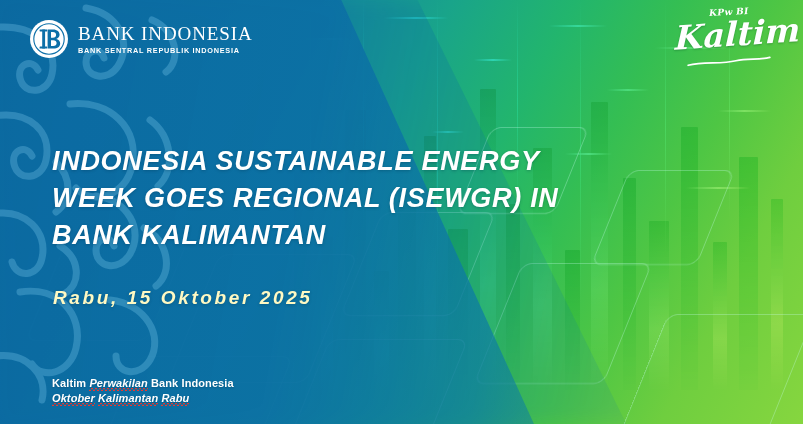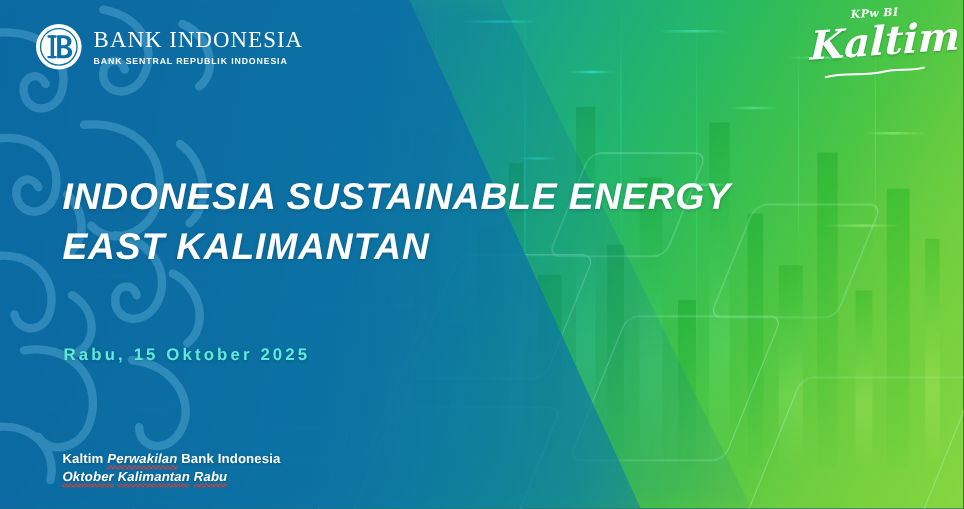--- a/index.html
+++ b/index.html
@@ -128,31 +128,31 @@
   }
   #kaltim-swash{
     width:86px;height:7px;margin:-4px auto 0;
     transform:rotate(-4deg);
   }
 
   
   #headline{
     position:absolute;left:52px;top:143px;width:530px;
     color:#ffffff;
-    font-size:31px;font-weight:700;font-style:italic;
+    font-size:27px;font-weight:700;font-style:italic;
     line-height:1.37;letter-spacing:.7px;
     text-shadow:0 1px 3px rgba(0,45,70,.30);
   }
   #headline .ln{display:block;white-space:nowrap;}
 
   
   #event-date{
     position:absolute;left:53px;top:288px;
-    color:#5eead4;
-    font-size:14px;font-weight:700;
+    color:#fef9c3;
+    font-size:19px;font-weight:700;font-style:italic;
     letter-spacing:2.6px;line-height:1;
     text-shadow:0 1px 3px rgba(0,45,70,.30);
   }
 
   
   #footer{
     position:absolute;left:52px;top:376px;
     color:#ffffff;font-size:11px;font-weight:700;
     line-height:1.32;letter-spacing:.1px;
     text-shadow:0 1px 2px rgba(0,45,70,.35);
@@ -271,21 +271,22 @@
   <div id="kaltim-logo">
     <div id="kaltim-kpw">KPw BI</div>
     <div id="kaltim-name">Kaltim</div>
     <svg id="kaltim-swash" viewBox="0 0 86 7">
       <path d="M2 4.4 C 18 1.2, 34 6.0, 50 3.2 C 62 1.1, 74 4.6, 84 2.2" fill="none" stroke="#ffffff" stroke-width="1.7" stroke-linecap="round"></path>
     </svg>
   </div>
 
   <div id="headline">
     <span class="ln">INDONESIA SUSTAINABLE ENERGY</span>
-    <span class="ln">EAST KALIMANTAN</span>
+    <span class="ln">WEEK GOES REGIONAL (ISEWGR) IN</span>
+    <span class="ln">BANK KALIMANTAN</span>
   </div>
 
   <div id="event-date">Rabu, 15 Oktober 2025</div>
 
   <div id="footer">
     <span class="fl" id="footer-line-0"><span>Kaltim </span><span class="sp">Perwakilan</span><span> Bank Indonesia</span></span>
     <span class="fl" id="footer-line-1"><span class="sp">Oktober</span><span> </span><span class="sp">Kalimantan</span><span> </span><span class="sp">Rabu</span></span>
   </div>
 
 </div>

